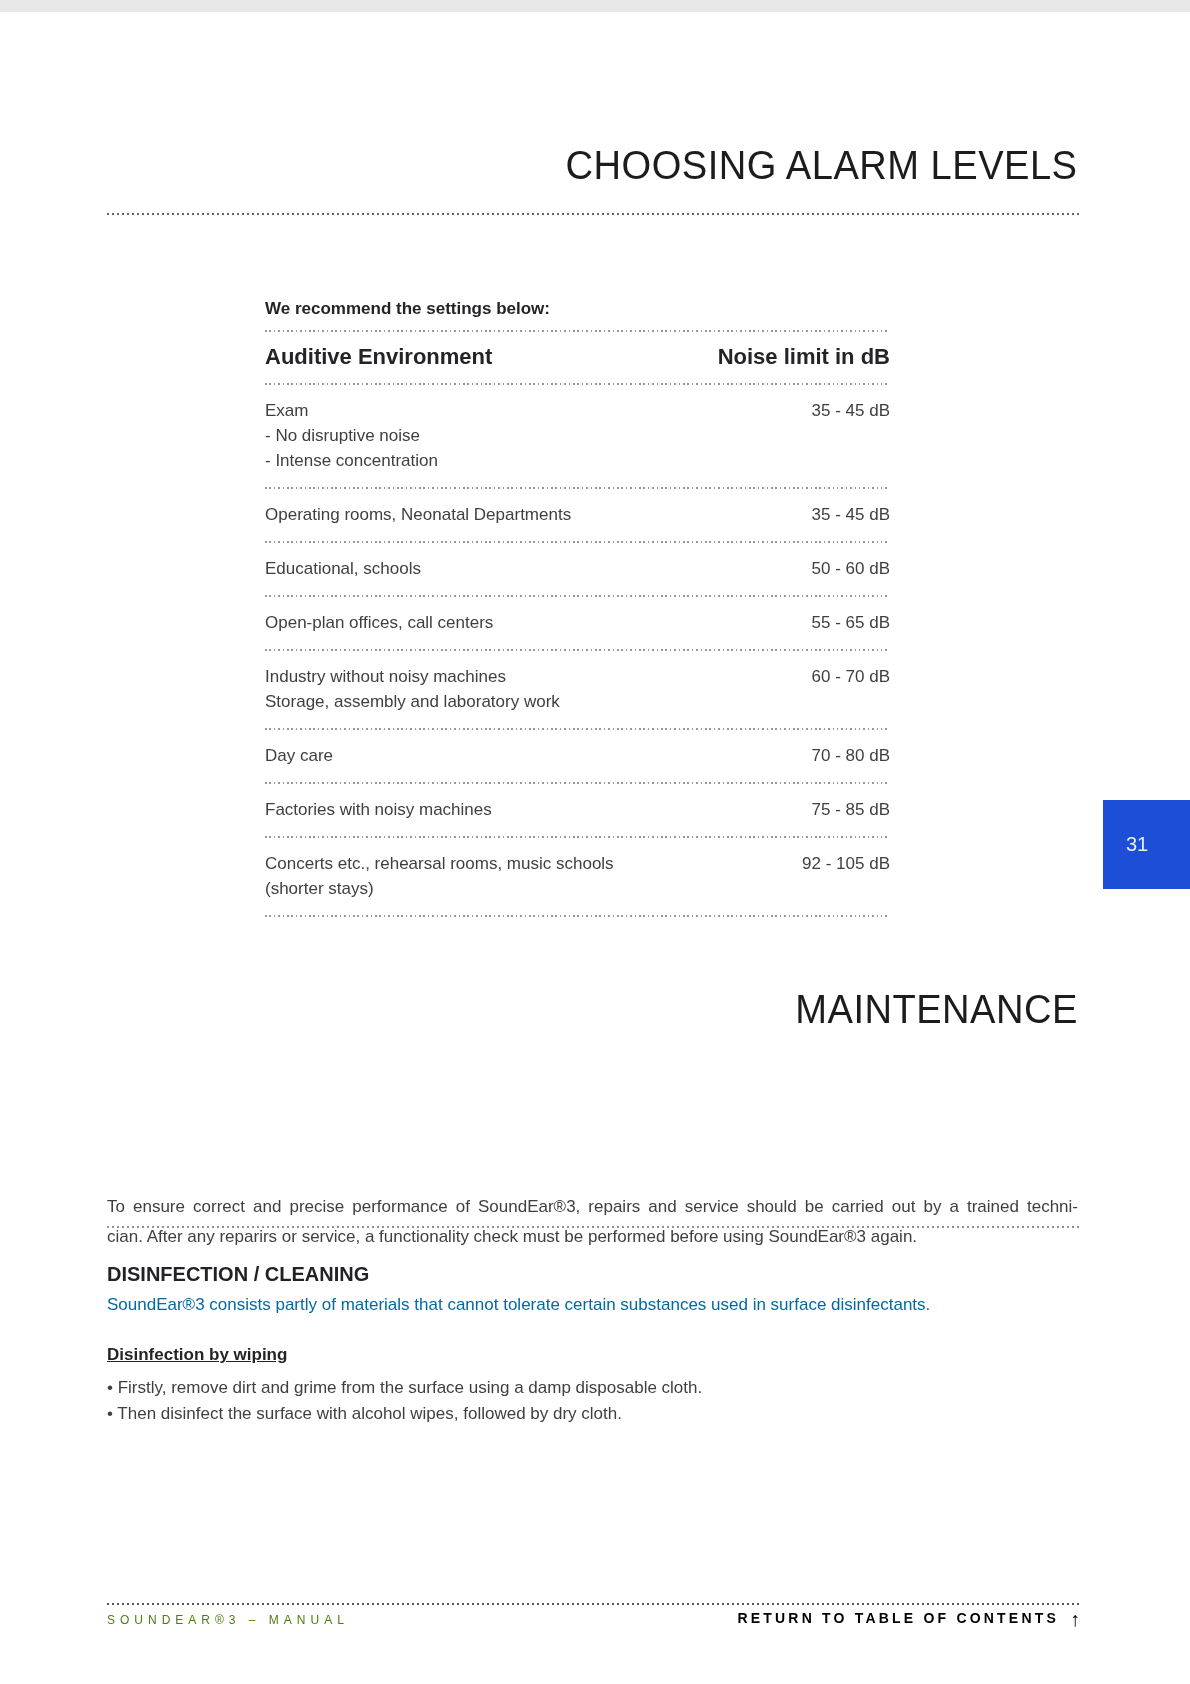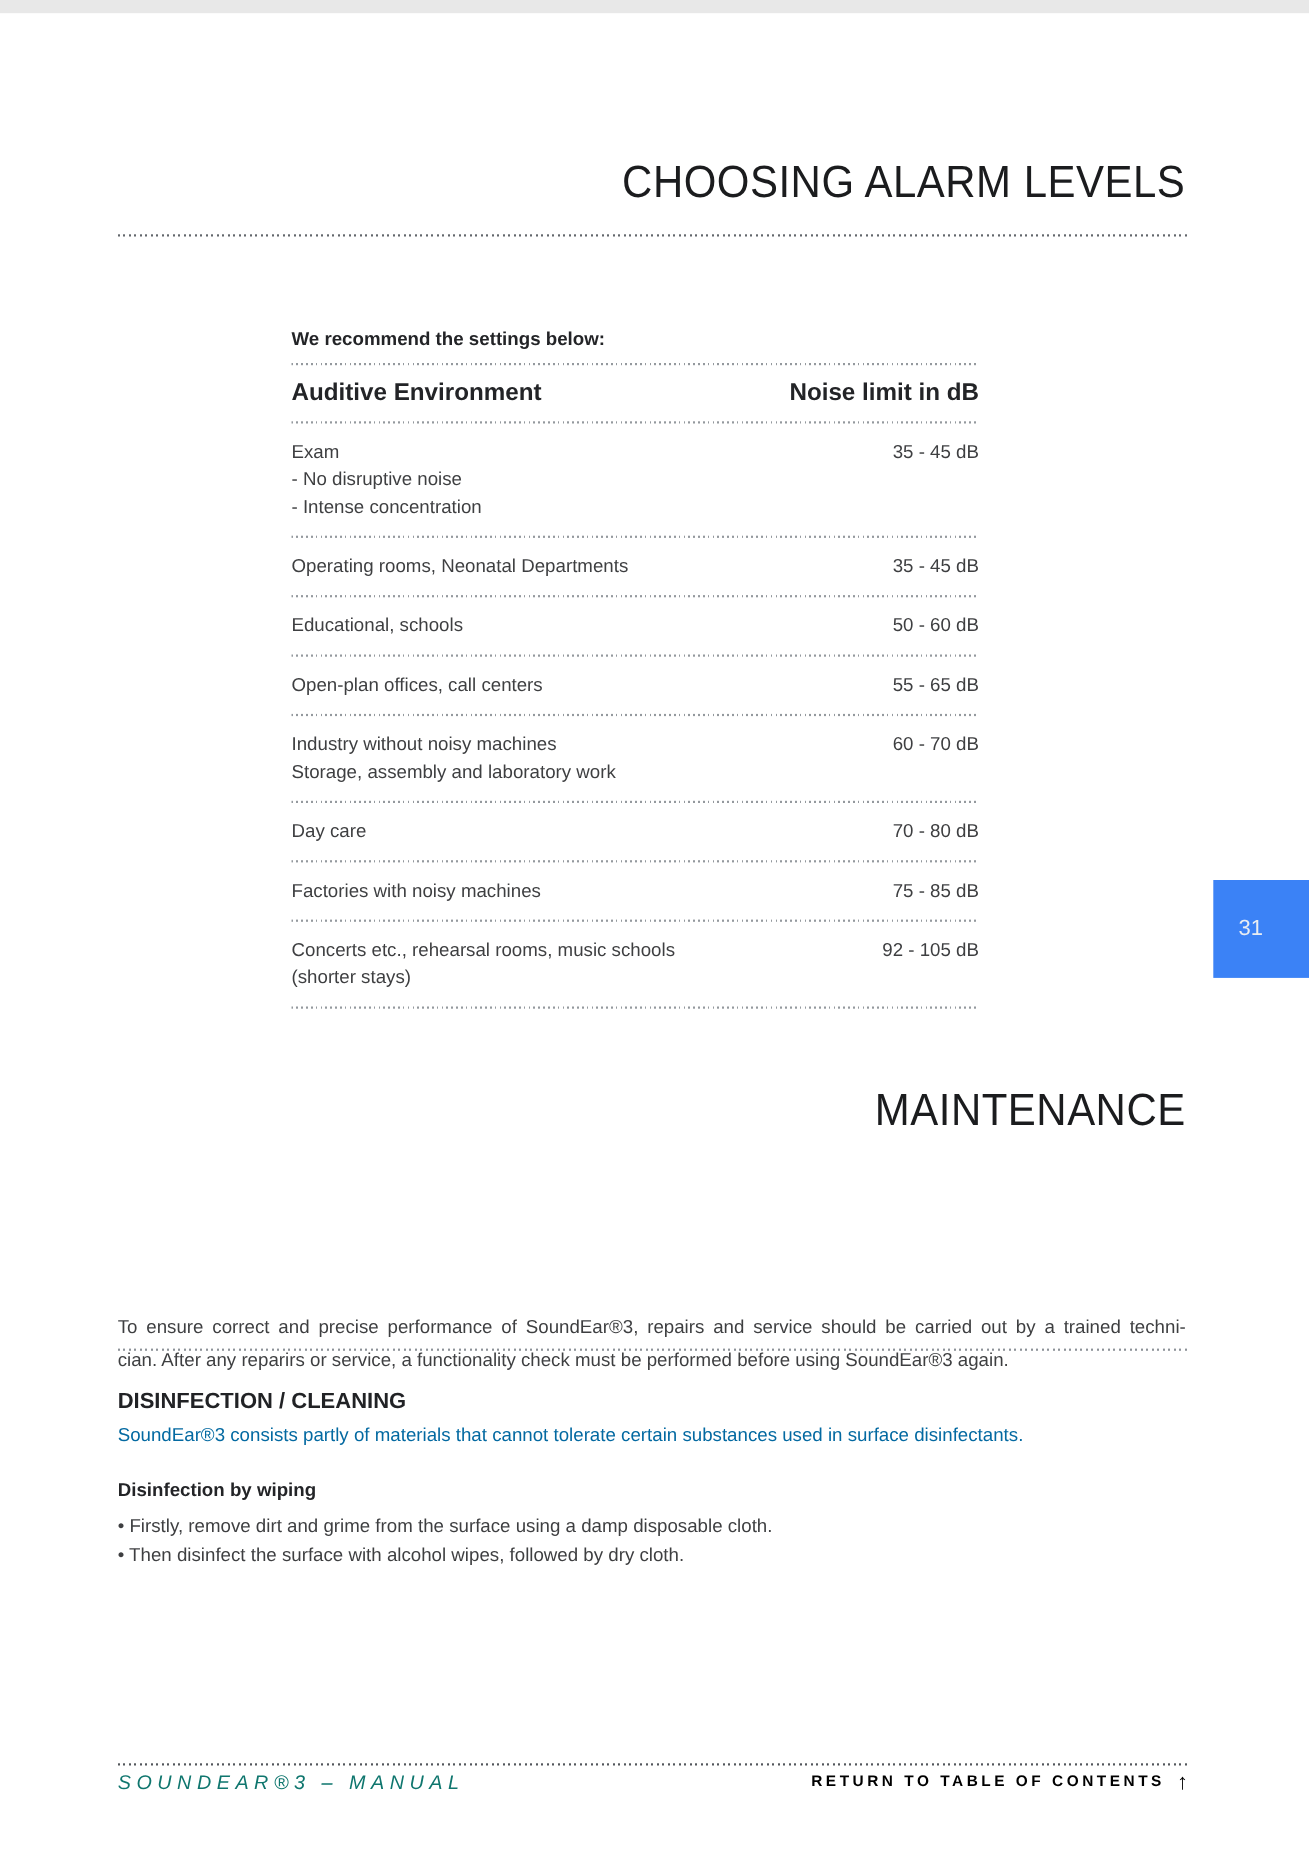--- a/index.html
+++ b/index.html
@@ -52,27 +52,27 @@
   
   .para{position:absolute;left:107px;width:971px;top:1180px;
     font-size:17px;line-height:30px;color:#3e3f41;}
   .pline{white-space:nowrap;}
   .pline-just{white-space:normal;text-align:justify;text-align-last:justify;}
 
   
   .disinfect{position:absolute;left:107px;width:971px;top:1250px;}
   .h3{font-weight:700;font-size:20px;line-height:24px;color:#212225;margin:0 0 6px;}
   .dis-body{font-size:17px;line-height:26px;color:#0369a1;}
-  .h4{font-weight:700;font-size:17px;line-height:22px;color:#232427;margin:26px 0 9px;}
+  .h4{font-weight:700;font-size:17px;line-height:22px;color:#232427;margin:26px 0 9px;text-decoration:underline;}
   .bullet{font-size:17px;line-height:26px;color:#3e3f41;}
 
   
   .footer{position:absolute;left:107px;right:110px;top:1598px;
     display:flex;justify-content:space-between;align-items:center;}
-  .foot-left{font-size:18px;letter-spacing:5px;color:#0f766e;white-space:nowrap;font-style:italic;}
+  .foot-left{font-size:12px;letter-spacing:5px;color:#4d7c0f;white-space:nowrap;}
   .foot-right{font-size:14px;letter-spacing:3.2px;font-weight:700;color:#000000;
     text-decoration:none;display:flex;align-items:flex-start;gap:11px;cursor:pointer;white-space:nowrap;}
   .arrow{font-size:20px;letter-spacing:0;line-height:1;transform:translateY(-1px);}
 </style>
 </head>
 <body>
 
 <div class="page">
 
   <div class="h1 title-alarm">CHOOSING ALARM LEVELS</div>
@@ -150,21 +150,21 @@
     <div class="cell-env">
             <div>Concerts etc., rehearsal rooms, music schools</div>
             <div>(shorter stays)</div>
           </div>
     <div class="cell-val">92 - 105 dB</div>
   </div>
   <div class="rule rule-tbl"></div>
 </div>
   </div>
 
-  <div class="page-badge" style="background: #3b82f6; color: rgb(233, 237, 242);">
+  <div class="page-badge" style="background: #1d4ed8; color: rgb(233, 237, 242);">
     <span>31</span>
   </div>
 
   <div class="h1 title-maint">MAINTENANCE</div>
 
   <div class="para">
     <div class="pline pline-just">To ensure correct and precise performance of SoundEar®3, repairs and service should be carried out by a trained techni-</div>
     <div class="pline">cian. After any reparirs or service, a functionality check must be performed before using SoundEar®3 again.</div>
   </div>
 

